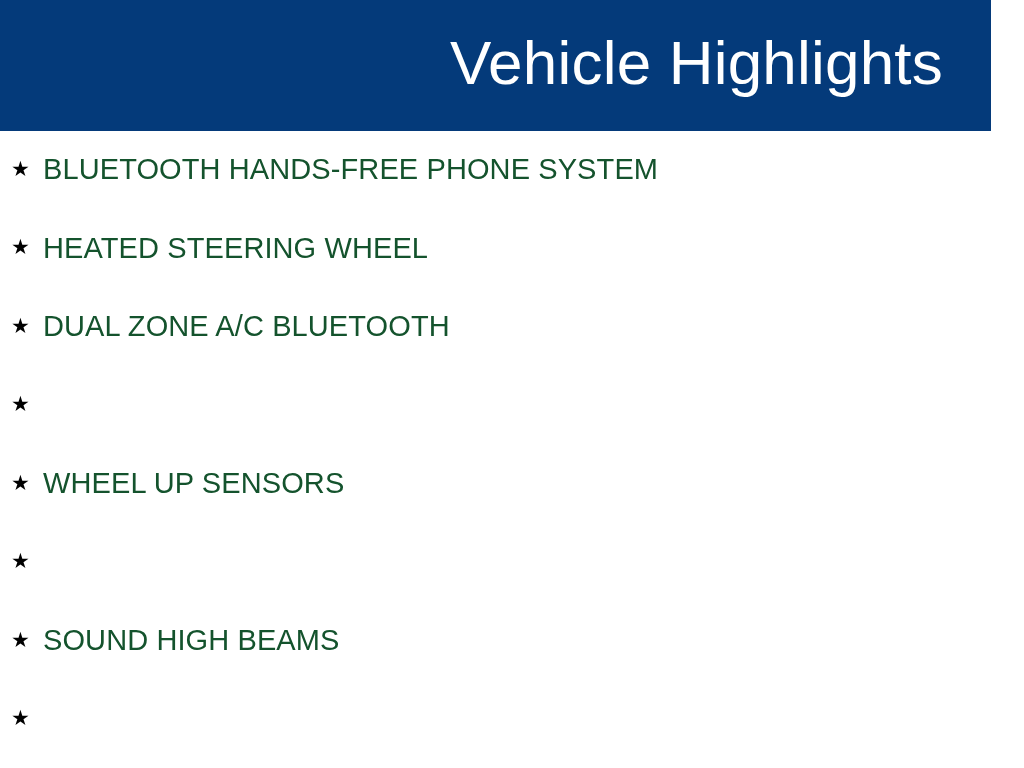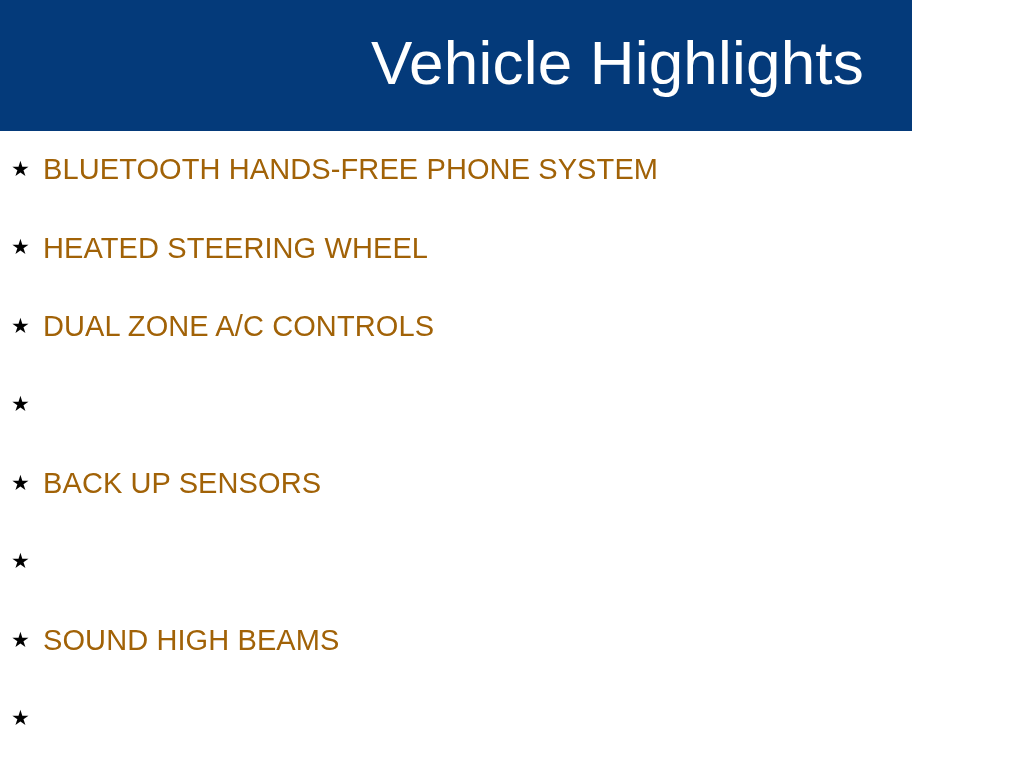--- a/index.html
+++ b/index.html
@@ -22,21 +22,21 @@
     height: 768px;
     background: #ffffff;
     box-sizing: border-box;
   }
 
   
   .header-band {
     position: absolute;
     top: 0;
     left: 0;
-    width: 912px;
+    width: 991px;
     height: 131px;
     background: #043a7a;
     display: flex;
     align-items: center;
     justify-content: flex-end;
     box-sizing: border-box;
     padding-right: 48px;
   }
 
   .header-title {
@@ -85,21 +85,21 @@
     position: relative;
     top: -1px;
     user-select: none;
   }
 
   .highlight-text {
     flex: 0 1 auto;
     font-family: "Liberation Sans", sans-serif;
     font-size: 29px;
     font-weight: 400;
-    color: #a16207;
+    color: #14532d;
     line-height: 1.1;
     letter-spacing: 0.1px;
     white-space: nowrap;
   }
 </style>
 </head>
 <body>
 
 <div class="slide">
 
@@ -114,30 +114,30 @@
       <span class="highlight-text">BLUETOOTH HANDS-FREE PHONE SYSTEM</span>
     </li>
 
     <li class="highlight-row">
       <span class="bullet-star">★</span>
       <span class="highlight-text">HEATED STEERING WHEEL</span>
     </li>
 
     <li class="highlight-row">
       <span class="bullet-star">★</span>
-      <span class="highlight-text">DUAL ZONE A/C CONTROLS</span>
+      <span class="highlight-text">DUAL ZONE A/C BLUETOOTH</span>
     </li>
 
     <li class="highlight-row">
       <span class="bullet-star">★</span>
     </li>
 
     <li class="highlight-row">
       <span class="bullet-star">★</span>
-      <span class="highlight-text">BACK UP SENSORS</span>
+      <span class="highlight-text">WHEEL UP SENSORS</span>
     </li>
 
     <li class="highlight-row">
       <span class="bullet-star">★</span>
     </li>
 
     <li class="highlight-row">
       <span class="bullet-star">★</span>
       <span class="highlight-text">SOUND HIGH BEAMS</span>
     </li>

